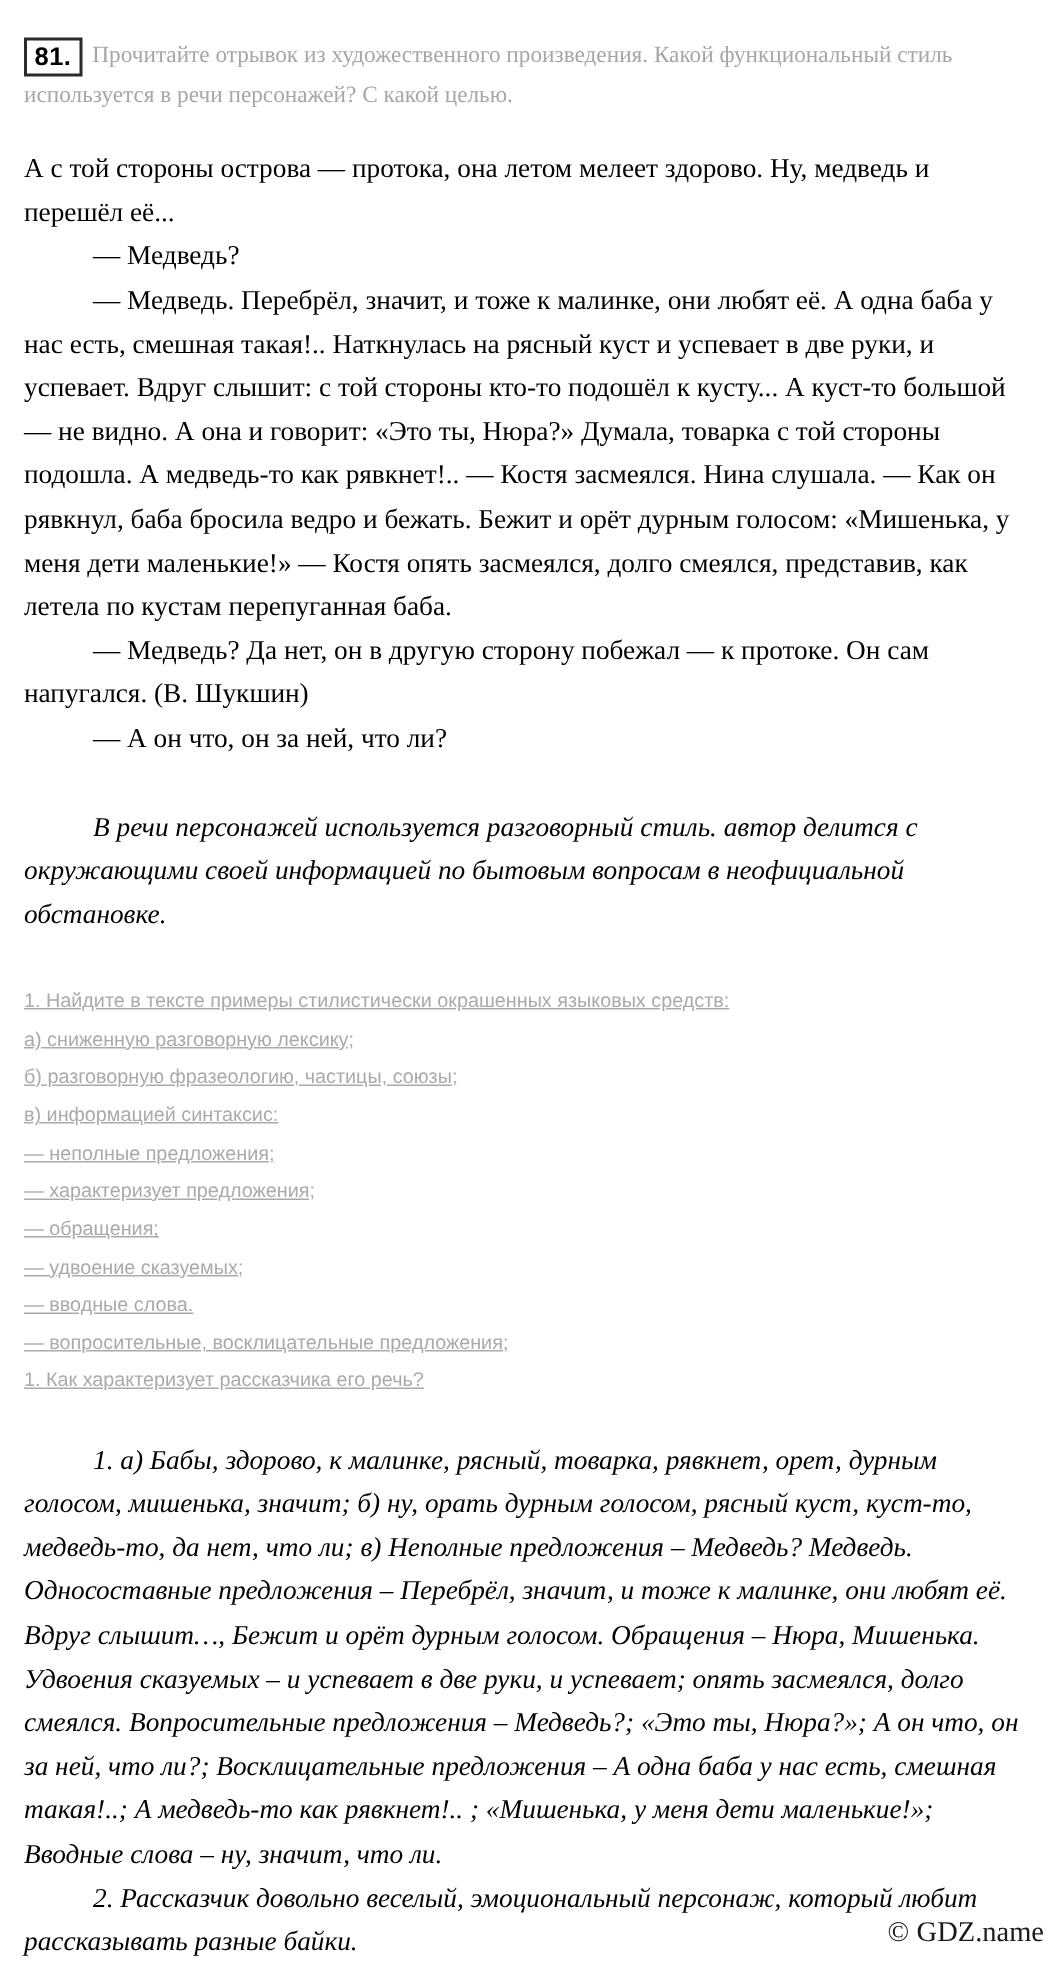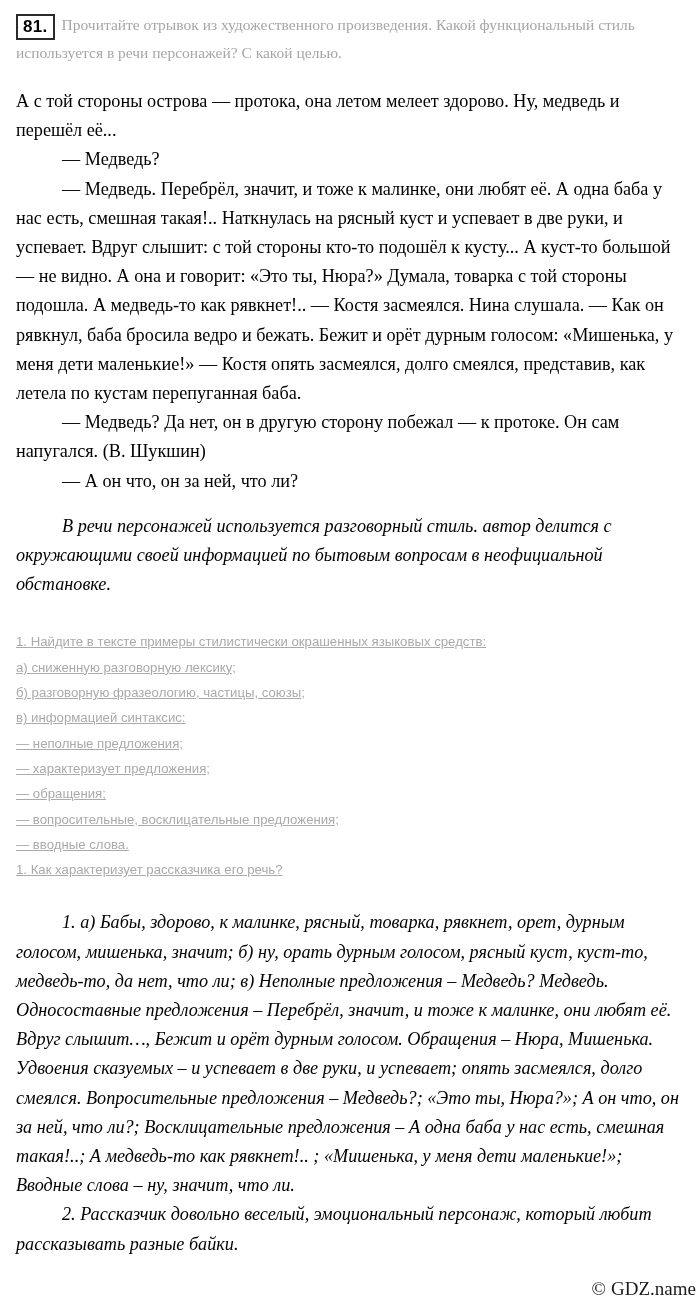--- a/index.html
+++ b/index.html
@@ -18,21 +18,21 @@
   .page {
     position: relative;
     width: 700px;
     height: 1312px;
     box-sizing: border-box;
     padding: 0 14px 0 16px;
   }
 
   
   .ex-header {
-    padding-top: 12px;
+    padding-top: 24px;
     line-height: 25px;
   }
   .ex-number {
     display: inline-block;
     border: 2px solid #2b2b2b;
     font-family: "Liberation Sans", "DejaVu Sans", sans-serif;
     font-weight: bold;
     font-size: 17px;
     line-height: 19px;
     padding: 1px 5px 2px 5px;
@@ -57,21 +57,21 @@
   .excerpt p { margin: 0; }
   .indent { text-indent: 46px; }
 
   
   .answer {
     font-style: italic;
     font-size: 18.2px;
     line-height: 29.2px;
   }
   .answer p { margin: 0; }
-  .answer-1 { margin-top: 16px; font-style: italic; }
+  .answer-1 { margin-top: 30px; font-style: italic; }
   .answer-2 { margin-top: 26px; }
 
   
   .tasks {
     margin-top: 30px;
     color: #aaaaaa;
     font-family: "Liberation Sans", "DejaVu Sans", sans-serif;
     font-size: 13.2px;
     line-height: 25.3px;
     text-decoration: underline;
@@ -112,22 +112,23 @@
   </div>
 
   <div class="tasks">
     <p>1. Найдите в тексте примеры стилистически окрашенных языковых средств:</p>
     <p>а) сниженную разговорную лексику;</p>
     <p>б) разговорную фразеологию, частицы, союзы;</p>
     <p>в) информацией синтаксис:</p>
     <p>— неполные предложения;</p>
     <p>— характеризует предложения;</p>
     <p>— обращения;</p>
+    <p>— удвоение сказуемых;</p>
+    <p>— вводные слова.</p>
     <p>— вопросительные, восклицательные предложения;</p>
-    <p>— вводные слова.</p>
     <p>1. Как характеризует рассказчика его речь?</p>
   </div>
 
   <div class="answer answer-2">
     <p class="indent">1. а) Бабы, здорово, к малинке, рясный, товарка, рявкнет, орет, дурным голосом, мишенька, значит; б) ну, орать дурным голосом, рясный куст, куст-то, медведь-то, да нет, что ли; в) Неполные предложения – Медведь? Медведь. Односоставные предложения – Перебрёл, значит, и тоже к малинке, они любят её. Вдруг слышит…, Бежит и орёт дурным голосом. Обращения – Нюра, Мишенька. Удвоения сказуемых – и  успевает в две руки, и успевает; опять засмеялся, долго смеялся. Вопросительные предложения – Медведь?; «Это ты, Нюра?»;  А он что, он за ней, что ли?; Восклицательные предложения – А одна баба у нас есть, смешная такая!..; А медведь-то как рявкнет!.. ; «Мишенька, у меня дети маленькие!»; Вводные слова – ну, значит, что ли.</p>
     <p class="indent">2. Рассказчик довольно веселый, эмоциональный персонаж, который любит рассказывать разные байки.</p>
   </div>
 
   <div class="watermark">
     <span class="copy">©</span><span>GDZ.name</span>

